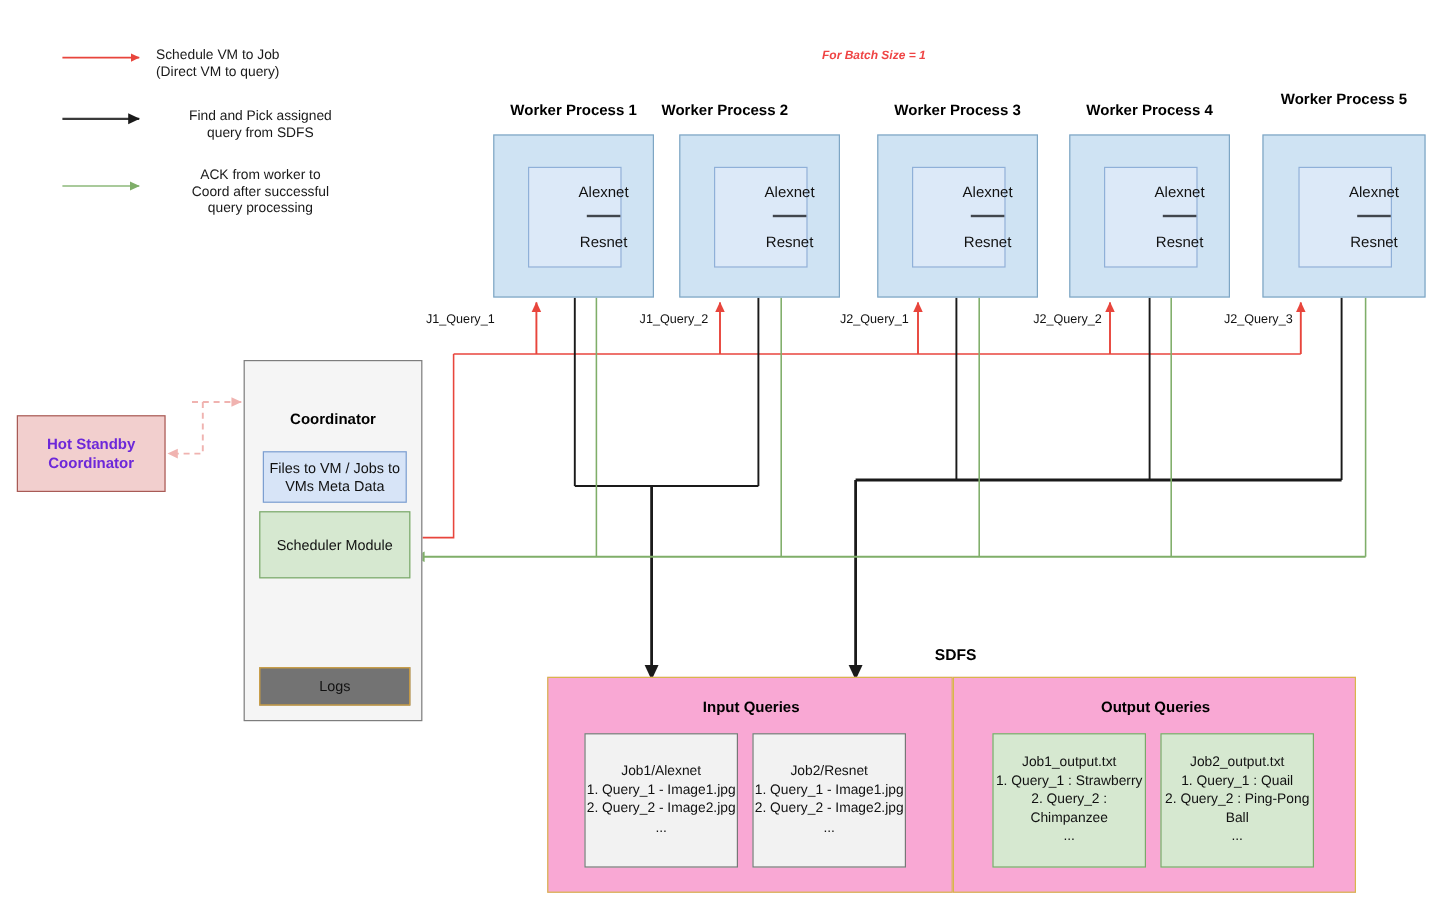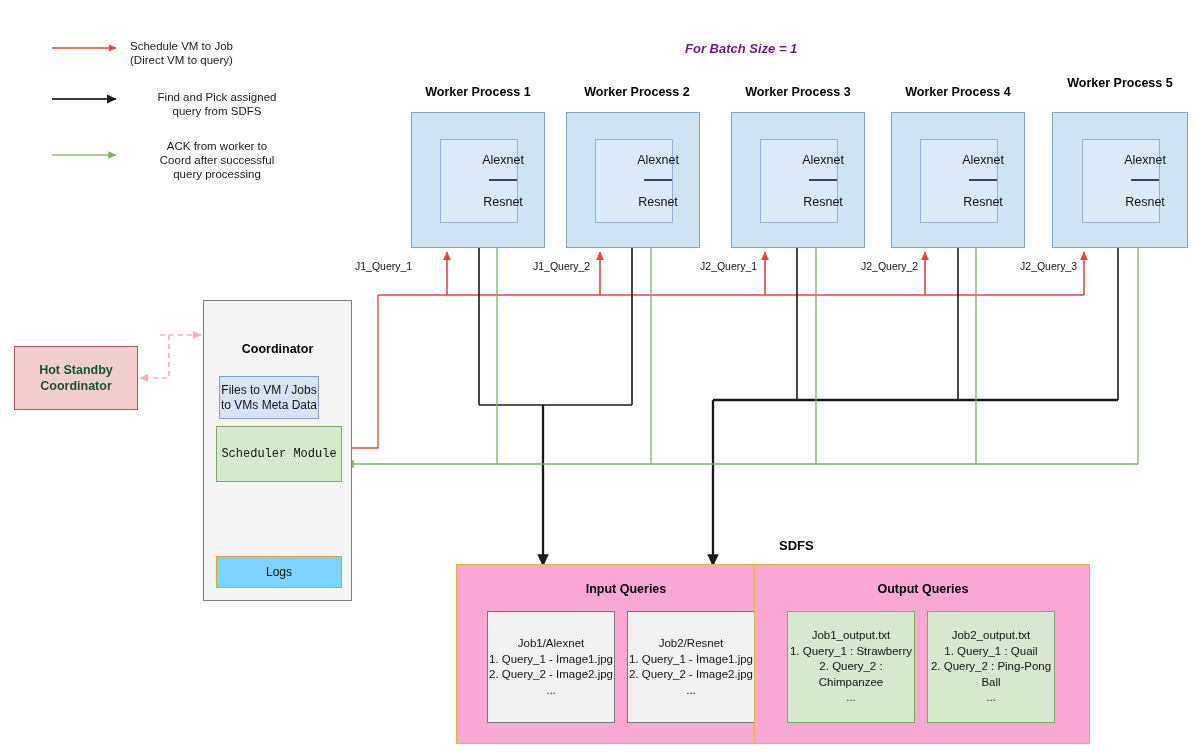--- a/index.html
+++ b/index.html
@@ -2,40 +2,40 @@
 <html><head>
 <meta charset="utf-8">
 <style>
   html,body{margin:0;padding:0;background:#ffffff;}
   body{width:1198px;height:754px;font-family:"Liberation Sans",sans-serif;overflow:hidden;}
   #stage{position:relative;width:1198px;height:754px;}
   svg#wires{position:absolute;left:0;top:0;width:1198px;height:754px;pointer-events:none;}
   .legend-text{position:absolute;font-size:11.5px;line-height:14px;color:#1a1a1a;}
   .legend-text.center{text-align:center;}
 
-  .batch-title{position:absolute;font-size:13px;font-weight:bold;font-style:italic;color:#701a75;white-space:nowrap;}
+  .batch-title{position:absolute;font-size:10px;font-weight:bold;font-style:italic;color:#ef4444;white-space:nowrap;}
 
   .wp-title{position:absolute;font-size:12.5px;font-weight:bold;color:#000;text-align:center;white-space:nowrap;}
   .wp-box{position:absolute;background:#cfe3f3;border:1px solid #7ea6c4;box-sizing:border-box;}
   .model-box{position:absolute;background:#dce9f8;border:1px solid #8fb0d8;box-sizing:border-box;padding-left:48px;}
   .model-cell{height:50%;display:flex;align-items:center;justify-content:center;font-size:12.5px;color:#111;box-sizing:border-box;}
   .model-cell.top{border-bottom:2px solid #41464d;}
 
   .q-label{position:absolute;font-size:10.5px;color:#111;white-space:nowrap;}
 
   .coord-box{position:absolute;background:#f5f5f5;border:1.5px solid #7d7d7d;box-sizing:border-box;}
   .coord-title{position:absolute;font-size:12.5px;font-weight:bold;color:#000;text-align:center;width:100%;}
   .cmod{position:absolute;box-sizing:border-box;display:flex;align-items:center;justify-content:center;text-align:center;font-size:12px;line-height:15px;color:#111;}
   .cmod.meta{background:#d7e4f7;border:1px solid #7d9fd0;}
   .cmod.green{background:#d6e8d0;border:1px solid #7aa86a;}
-  .cmod.amber{background:#7dd3fc;border:1px solid #d8a33b;}
+  .cmod.amber{background:#737373;border:1px solid #d8a33b;}
 
   .standby-box{position:absolute;background:#f2cfce;border:1.5px solid #a85b56;box-sizing:border-box;
                display:flex;align-items:center;justify-content:center;text-align:center;
-               font-size:12.5px;font-weight:bold;line-height:16px;color:#14532d;}
+               font-size:12.5px;font-weight:bold;line-height:16px;color:#6d28d9;}
 
   .sdfs-title{position:absolute;font-size:13px;font-weight:bold;color:#000;white-space:nowrap;}
   .sdfs-panel{position:absolute;background:#f9a8d4;border:1px solid #d8b64b;box-sizing:border-box;}
   .sdfs-sub{position:absolute;font-size:12.5px;font-weight:bold;color:#000;text-align:center;white-space:nowrap;}
   .file-box{position:absolute;box-sizing:border-box;display:flex;align-items:center;justify-content:center;
             text-align:center;font-size:11.5px;line-height:15.5px;color:#111;white-space:pre-line;}
   .file-box.grey{background:#f2f2f2;border:1.5px solid #777;}
   .file-box.green{background:#d6e8d0;border:1px solid #7aa86a;}
 </style>
 </head>
@@ -110,21 +110,21 @@
 
   <div class="wp-title" style="left:411px;top:85px;width:134px;">Worker Process 1</div>
   <div class="wp-box" style="left:411px;top:112px;width:134px;height:136px;">
     <div class="model-box" style="left:28px;top:26px;width:78px;height:84px;">
       <div class="model-cell top">Alexnet</div>
       <div class="model-cell">Resnet</div>
     </div>
   </div>
   <div class="q-label" style="left:355px;top:260px;">J1_Query_1</div>
 
-  <div class="wp-title" style="left:570px;top:85px;width:134px;text-align:center;">Worker Process 2</div>
+  <div class="wp-title" style="left:537px;top:85px;width:134px;text-align:center;">Worker Process 2</div>
   <div class="wp-box" style="left:566px;top:112px;width:134px;height:136px;">
     <div class="model-box" style="left:28px;top:26px;width:78px;height:84px;">
       <div class="model-cell top">Alexnet</div>
       <div class="model-cell">Resnet</div>
     </div>
   </div>
   <div class="q-label" style="left:533px;top:260px;">J1_Query_2</div>
 
   <div class="wp-title" style="left:731px;top:85px;width:134px;">Worker Process 3</div>
   <div class="wp-box" style="left:731px;top:112px;width:134px;height:136px;">
@@ -151,40 +151,40 @@
       <div class="model-cell">Resnet</div>
     </div>
   </div>
   <div class="q-label" style="left:1020px;top:260px;">J2_Query_3</div>
 
   <div class="standby-box" style="left: 14px; top: 346px; width: 124px; height: 64px; white-space: pre-line;">Hot Standby
 Coordinator</div>
 
   <div class="coord-box" style="left:203px;top:300px;width:149px;height:301px;">
     <div class="coord-title" style="top:41px;">Coordinator</div>
-    <div class="cmod meta" style="left:15px;top:75px;width:100px;height:43px;">Files to VM / Jobs to VMs Meta Data</div>
-    <div class="cmod green" style="left:12px;top:125px;width:126px;height:56px;font-family:Liberation Mono, monospace;">Scheduler Module</div>
+    <div class="cmod meta" style="left:15px;top:75px;width:120px;height:43px;">Files to VM / Jobs to VMs Meta Data</div>
+    <div class="cmod green" style="left:12px;top:125px;width:126px;height:56px;">Scheduler Module</div>
     <div class="cmod amber" style="left:12px;top:255px;width:126px;height:32px;">Logs</div>
   </div>
 
   <div class="sdfs-title" style="left:779px;top:538px;">SDFS</div>
 
   <div class="sdfs-panel" style="left:456px;top:564px;width:338px;height:180px;">
     <div class="sdfs-sub" style="left:0;top:17px;width:338px;">Input Queries</div>
     <div class="file-box grey" style="left: 30px; top: 46px; width: 128px; height: 112px; white-space: pre-line;">Job1/Alexnet
 1. Query_1 - Image1.jpg
 2. Query_2 - Image2.jpg
 ...</div>
     <div class="file-box grey" style="left: 170px; top: 46px; width: 128px; height: 112px; white-space: pre-line;">Job2/Resnet
 1. Query_1 - Image1.jpg
 2. Query_2 - Image2.jpg
 ...</div>
   </div>
 
-  <div class="sdfs-panel" style="left:754px;top:564px;width:336px;height:180px;">
+  <div class="sdfs-panel" style="left:794px;top:564px;width:336px;height:180px;">
     <div class="sdfs-sub" style="left:0;top:17px;width:336px;">Output Queries</div>
     <div class="file-box green" style="left: 32px; top: 46px; width: 128px; height: 112px; white-space: pre-line;">Job1_output.txt
 1. Query_1 : Strawberry
 2. Query_2 : Chimpanzee
 ...</div>
     <div class="file-box green" style="left: 172px; top: 46px; width: 128px; height: 112px; white-space: pre-line;">Job2_output.txt
 1. Query_1 : Quail
 2. Query_2 : Ping-Pong Ball
 ...</div>
   </div>

